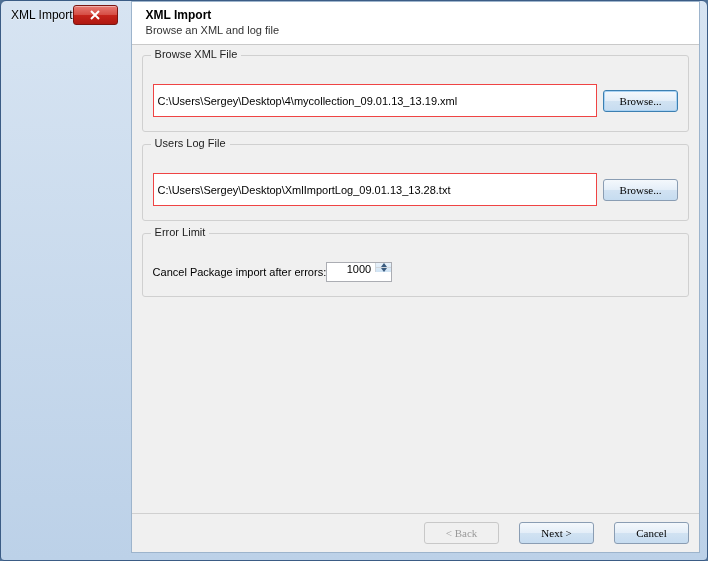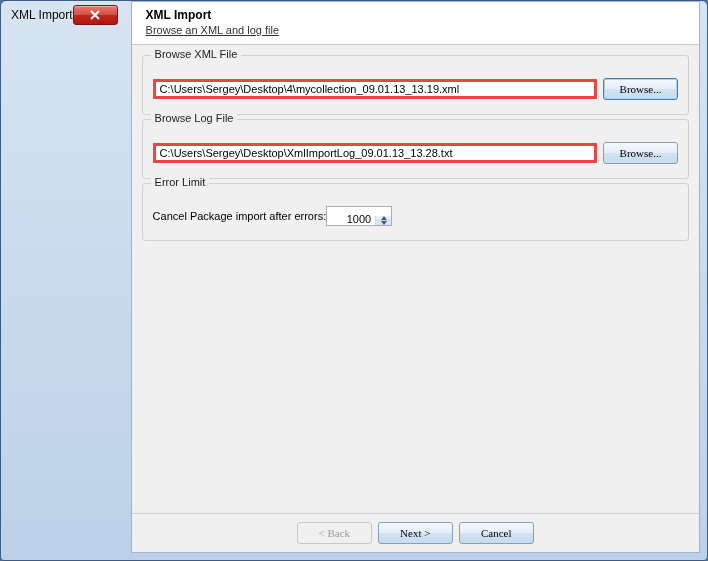--- a/index.html
+++ b/index.html
@@ -65,52 +65,51 @@
   }
   .header .heading {
     font-weight: bold;
     font-size: 12px;
     color: #000;
     margin-bottom: 2px;
   }
   .header .sub {
     font-size: 11px;
     color: #333;
-    text-decoration: underline;
   }
   .content {
     flex: 1;
     padding: 10px 10px 0 10px;
   }
 
   .groupbox {
     position: relative;
     border: 1px solid #d0d0d0;
     border-radius: 3px;
-    padding: 22px 10px 14px 10px;
-    margin-bottom: 4px;
+    padding: 28px 10px 14px 10px;
+    margin-bottom: 12px;
   }
   .groupbox .legend {
     position: absolute;
     top: -8px;
     left: 8px;
     background: #f0f0f0;
     padding: 0 4px;
     font-size: 11px;
     color: #222;
   }
   .file-row {
     display: flex;
     align-items: center;
     gap: 6px;
   }
   .textbox {
     flex: 1;
-    height: 20px;
-    border: 3px solid #ef4444;
+    height: 33px;
+    border: 1px solid #ef4444;
     background: #fff;
     padding: 2px 4px;
     font-family: inherit;
     font-size: 11px;
     color: #000;
     outline: none;
   }
   .btn {
     height: 22px;
     min-width: 75px;
@@ -133,21 +132,21 @@
     border-color: #c8c8c8;
   }
 
   .error-row {
     display: flex;
     align-items: center;
     gap: 0;
   }
   .spinner {
     display: inline-flex;
-    align-items: flex-end;
+    align-items: flex-start;
     border: 1px solid #abadb3;
     background: #fff;
     height: 20px;
     width: 66px;
   }
   .spinner input {
     flex: 1;
     border: none;
     outline: none;
     text-align: right;
@@ -176,22 +175,22 @@
     border-left: 3px solid transparent;
     border-right: 3px solid transparent;
   }
   .spin-up .spin-arrow { border-bottom: 4px solid #3a5b7e; }
   .spin-down .spin-arrow { border-top: 4px solid #3a5b7e; }
 
   .footer {
     border-top: 1px solid #d0d0d0;
     padding: 8px 10px;
     display: flex;
-    justify-content: center;
-    gap: 6px;
+    justify-content: flex-end;
+    gap: 20px;
   }
 </style>
 </head>
 <body>
 
 <div class="window">
   <div class="titlebar">
     <div class="title">XML Import</div>
     <div class="close-btn">
       <svg viewBox="0 0 10 10">
@@ -210,21 +209,21 @@
 
       <div class="groupbox">
         <div class="legend">Browse XML File</div>
         <div class="file-row">
           <input class="textbox" type="text" value="C:\Users\Sergey\Desktop\4\mycollection_09.01.13_13.19.xml" style="">
           <button class="btn focused">Browse...</button>
         </div>
       </div>
 
       <div class="groupbox">
-        <div class="legend">Browse Log File</div>
+        <div class="legend">Users Log File</div>
         <div class="file-row">
           <input class="textbox" type="text" value="C:\Users\Sergey\Desktop\XmlImportLog_09.01.13_13.28.txt" style="">
           <button class="btn">Browse...</button>
         </div>
       </div>
 
       <div class="groupbox">
         <div class="legend">Error Limit</div>
         <div class="error-row">
           <span>Cancel Package import after errors:</span>

